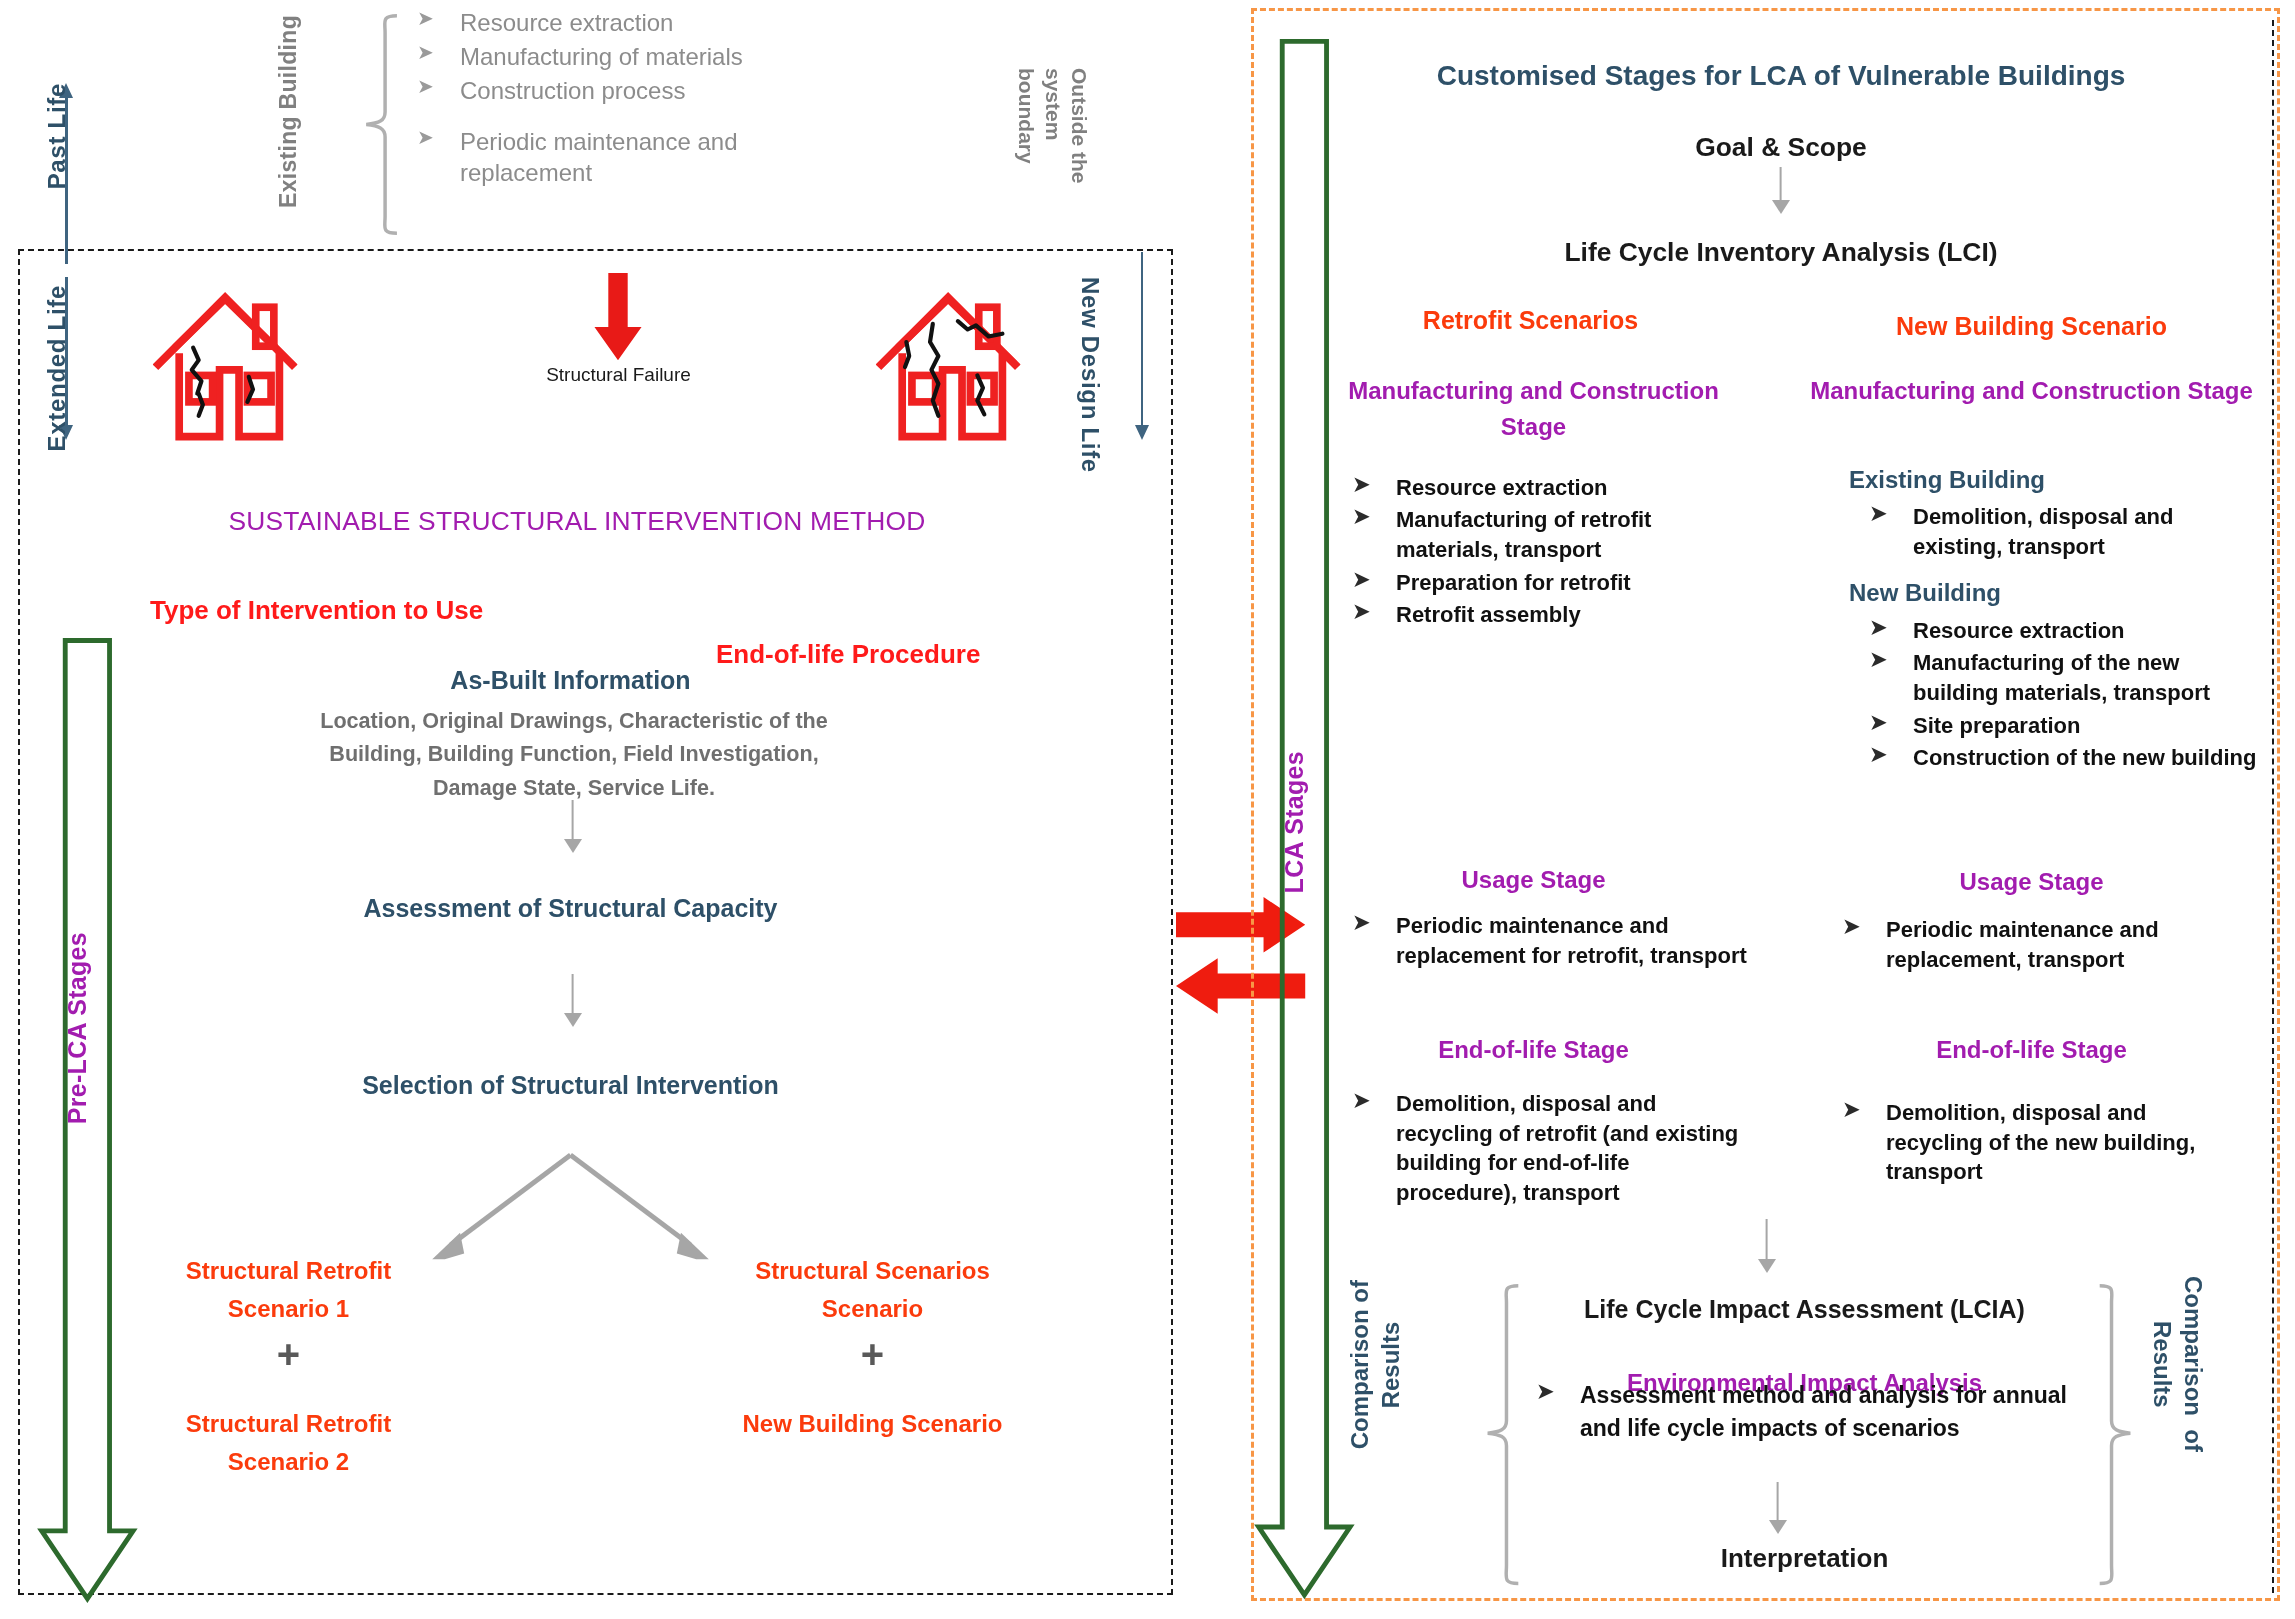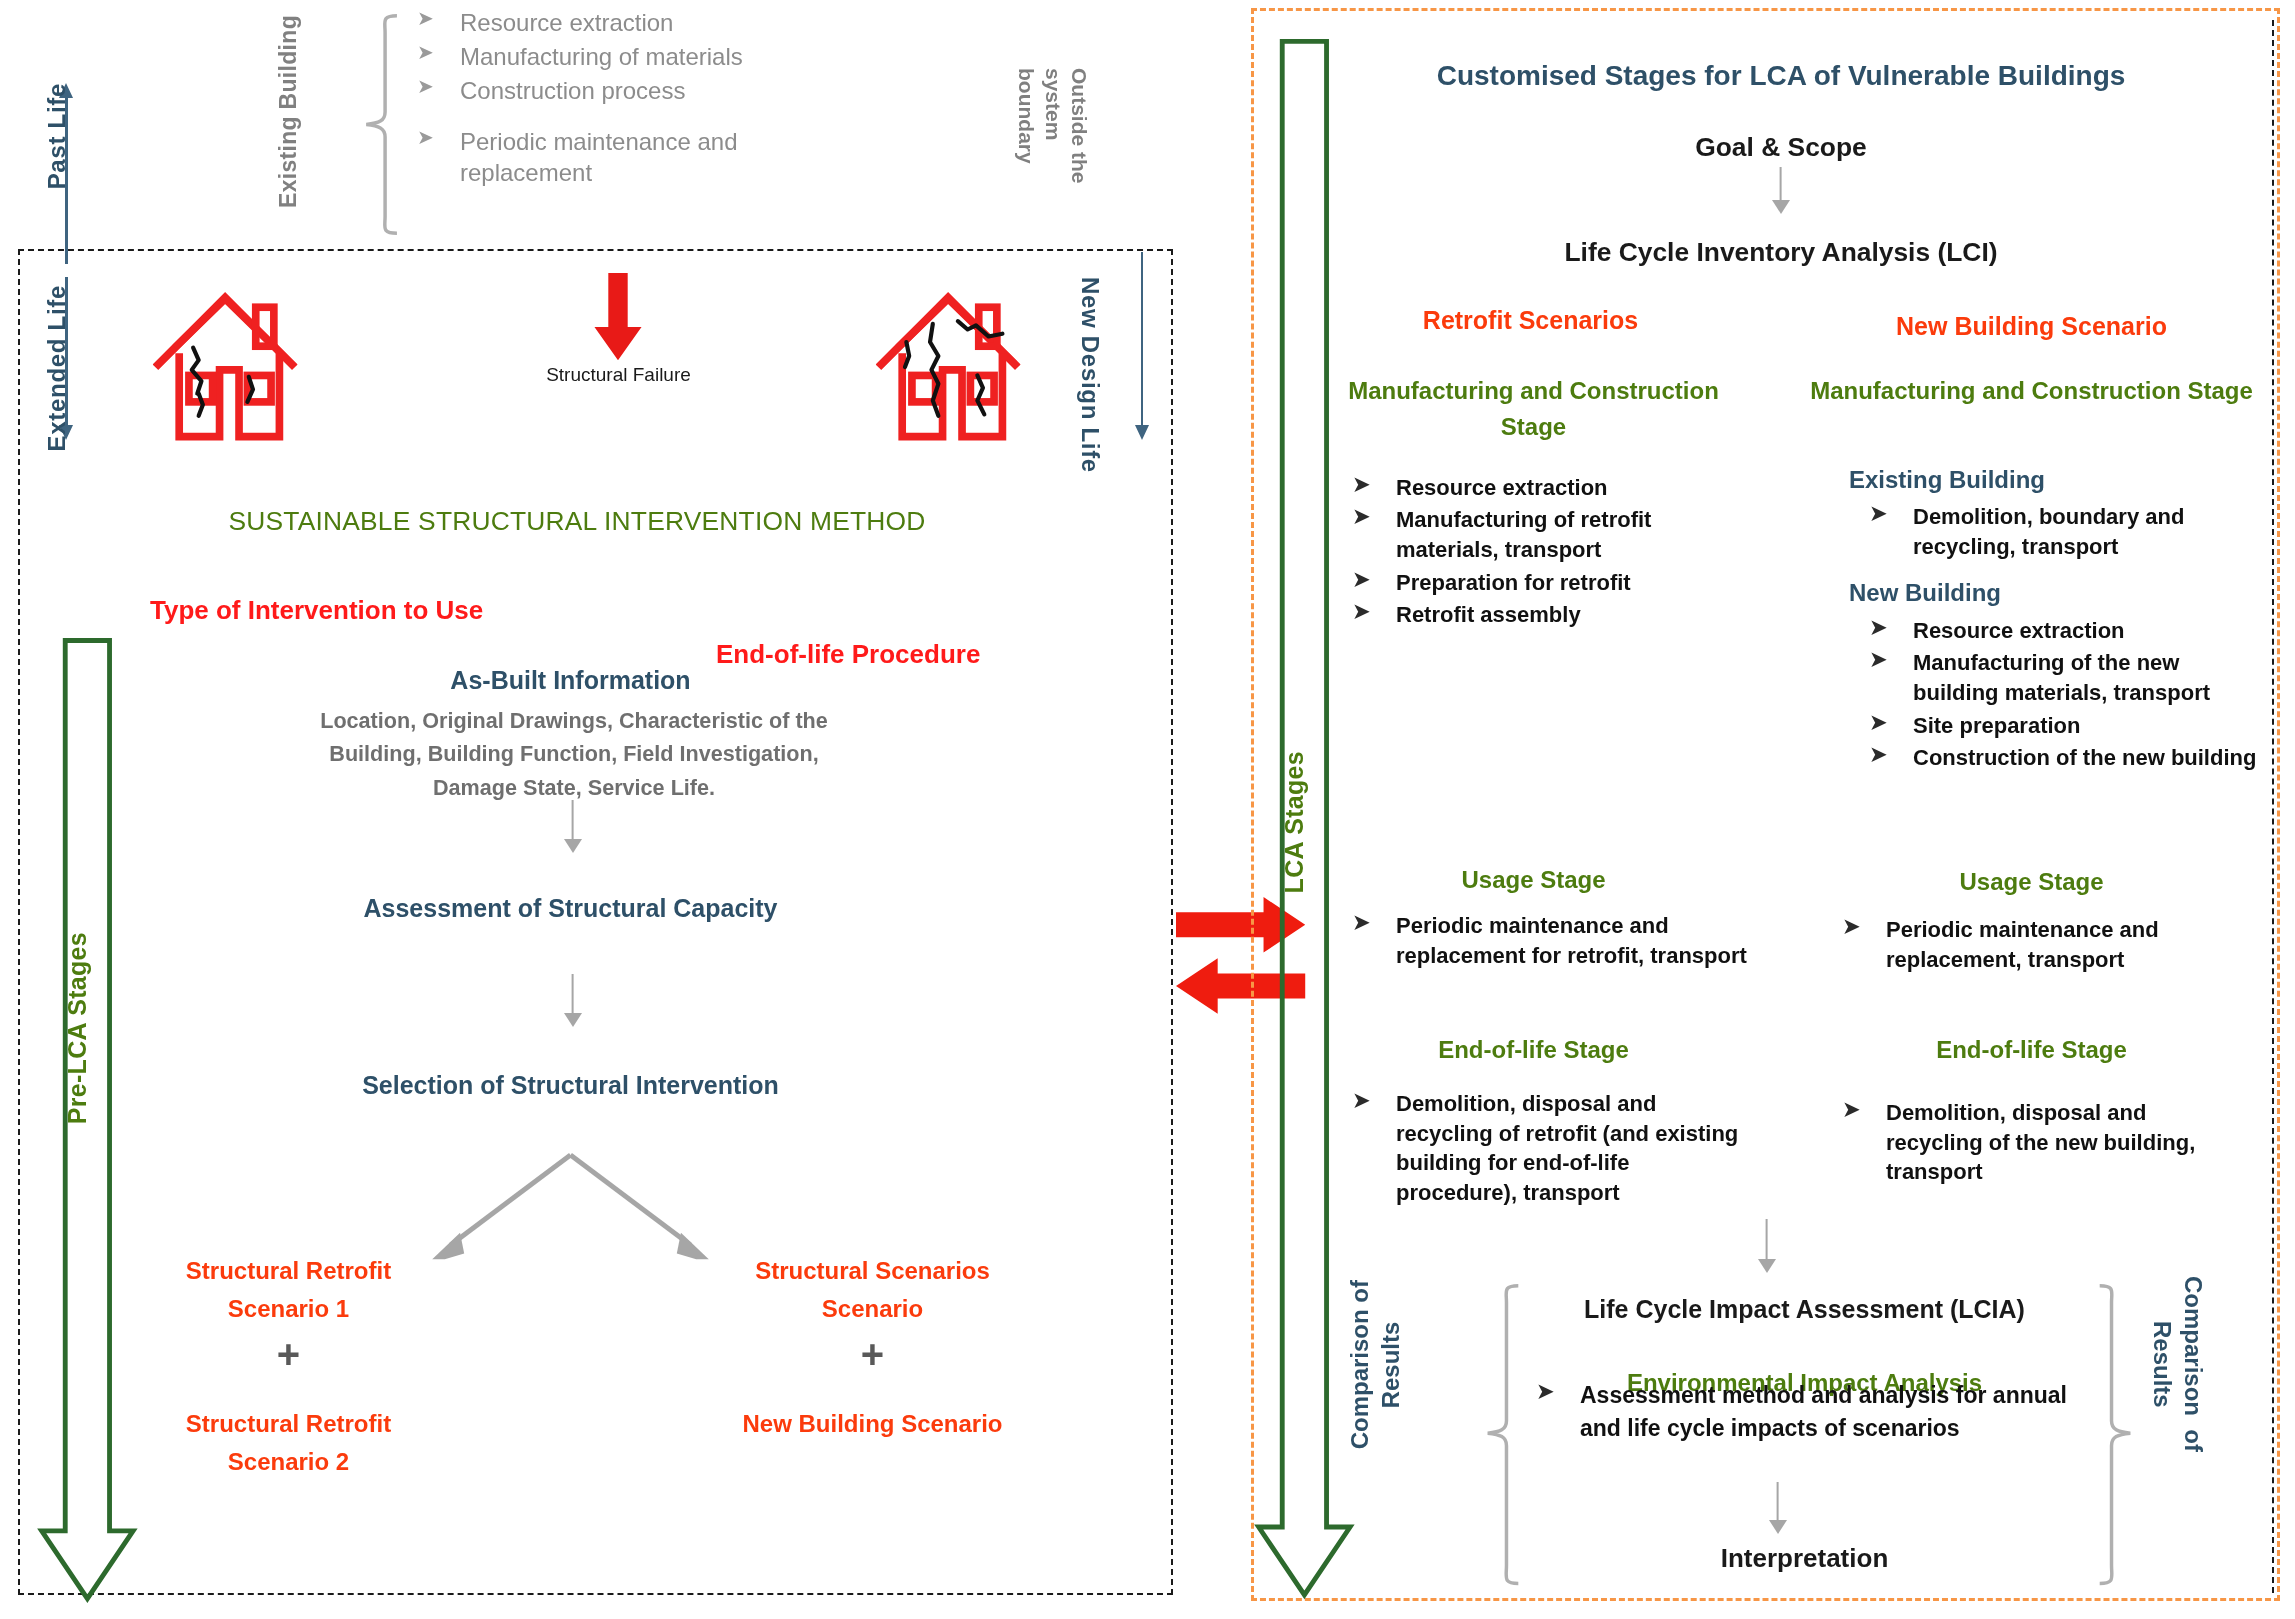--- a/index.html
+++ b/index.html
@@ -8,21 +8,21 @@
   .vert-rl{writing-mode:vertical-rl;}
   .rot180{transform:rotate(180deg);}
   .ctr{text-align:center;}
 
   
   
 
   .navy{color:#2e5068;}
   .grey{color:#808080;}
   .dkgrey{color:#595959;}
-  .green{color:#4d7c0f;}
+  .green{color:#a21caf;}
   .red{color:#ff1a1a;}
   .orange{color:#fb3b0c;}
   .black{color:#1a1a1a;}
 
   
   #left-panel{left:18px;top:249px;width:1155px;height:1346px;border:2.8px dashed #1a1a1a;box-sizing:border-box;}
   #right-panel-outer{left:1251px;top:8.3px;width:1029px;height:1593px;border:3.5px dashed #f79646;box-sizing:border-box;}
   #right-panel-inner{left:1260px;top:19.5px;width:1014px;height:1573px;border-right:2.8px dashed #1a1a1a;border-top:0;border-bottom:0;border-left:0;box-sizing:border-box;}
 
   
@@ -242,21 +242,21 @@
   </ul>
 </div>
 
 <div class="abs orange ctr" style="left:1816px;top:312px;width:431px;font-size:25px;font-weight:bold;">New Building Scenario</div>
 
 <div class="abs green ctr" style="left:1809px;top:373px;width:445px;font-size:24px;font-weight:bold;line-height:1.5;">Manufacturing and Construction Stage</div>
 
 <div class="abs navy" style="left:1849px;top:466px;font-size:24px;font-weight:bold;">Existing Building</div>
 <div class="abs" style="left:1870px;top:502px;width:390px;">
   <ul class="blist" style="font-size:22px;line-height:1.35;font-weight:bold;color:#111;">
-    <li><span class="bq">➤</span><span>Demolition, boundary and recycling, transport</span></li>
+    <li><span class="bq">➤</span><span>Demolition, disposal and existing, transport</span></li>
   </ul>
 </div>
 
 <div class="abs navy" style="left:1849px;top:579px;font-size:24px;font-weight:bold;">New Building</div>
 <div class="abs" style="left:1870px;top:616px;width:390px;">
   <ul class="blist" style="font-size:22px;line-height:1.35;font-weight:bold;color:#111;">
     <li><span class="bq">➤</span><span>Resource extraction</span></li>
     <li><span class="bq">➤</span><span>Manufacturing of the new building materials, transport</span></li>
     <li><span class="bq">➤</span><span>Site preparation</span></li>
     <li><span class="bq">➤</span><span>Construction of the new building</span></li>

